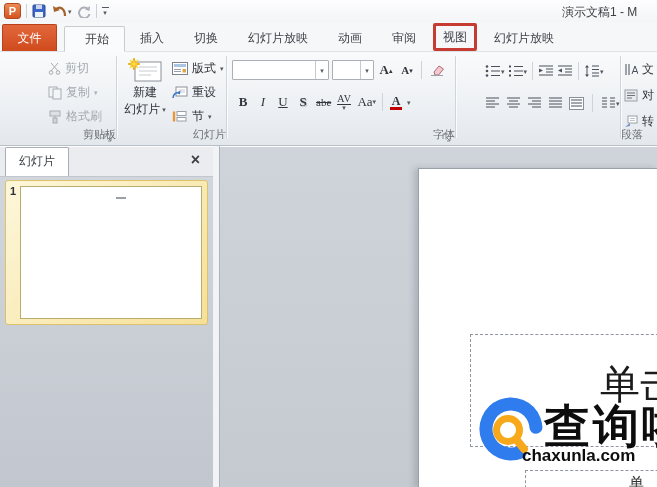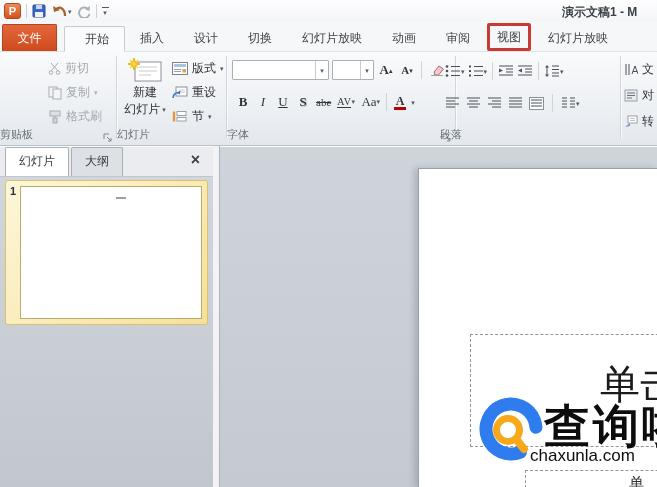--- a/index.html
+++ b/index.html
@@ -13,39 +13,39 @@
   .qat { position:absolute; left:4px; top:2px; display:flex; align-items:center; gap:5px; height:18px; }
   .picon { width:17px; height:16px; border:1px solid #b04a1d; border-radius:3px;
     background:linear-gradient(#ec8a55,#d4541f); color:#fff; font-weight:bold; font-size:11px;
     display:flex; align-items:center; justify-content:center; }
   .qsep { width:1px; height:14px; background:#ccd0d5; }
   .qbtn { display:flex; align-items:center; gap:1px; }
   .dd { font-size:7px; color:#55595f; line-height:1; }
   .dd.dis { color:#aab0b7; }
   .qmenu { display:flex; flex-direction:column; align-items:center; }
   .qmenu .bar { width:7px; height:1px; background:#55595f; margin-bottom:1px; }
-  .win-title { position:absolute; left:562px; top:4px; font-size:12px; color:#3b4045; white-space:nowrap;font-weight:bold; }
+  .win-title { position:absolute; left:562px; top:4px; font-size:12px; color:#3b4045; white-space:nowrap; }
 
   
   .tabrow { position:absolute; left:0; top:22px; width:657px; height:30px;
     background:#f6f7f9; border-bottom:1px solid #dfe3e8; display:flex; align-items:flex-end; }
   .filetab { width:55px; height:27px; margin-left:2px; margin-right:7px;
     background:linear-gradient(#e2683c,#cf4a1d); border:1px solid #b8431a; border-bottom:none;
     border-radius:2px 2px 0 0; color:#fff; font-size:12px; display:flex; align-items:center; justify-content:center; }
   .tab { height:26px; padding:0 15px; font-size:12px; color:#3f4349;
     display:flex; align-items:center; white-space:nowrap; }
   .tab.active { background:#fafbfc; border:1px solid #c6ccd2; border-bottom:1px solid #fafbfc;
     border-radius:2px 2px 0 0; margin-bottom:-1px;padding-left:20px; }
   .tab.hl { border:3px solid #c63b32; border-radius:2px; padding:2px 7px; height:28px; margin:0 2px; }
 
   
   .ribbon { position:absolute; left:0; top:52px; width:657px; height:94px;
     background:linear-gradient(#f9fafb,#eef1f4 55%,#e3e8ed); border-bottom:1px solid #b9bfc6; }
   .sep-v { position:absolute; top:4px; height:82px; width:1px; background:#d0d5db; box-shadow:1px 0 0 #fbfcfd; }
-  .grp-label { position:absolute; bottom:3px; width:100%; text-align:left; font-size:11px; color:#6a7076; }
+  .grp-label { position:absolute; bottom:3px; width:100%; text-align:right; font-size:11px; color:#6a7076; }
   .launcher { position:absolute; bottom:3px; right:4px; }
   .grp { position:absolute; top:0; height:93px; }
   .bigbtn { display:flex; flex-direction:column; align-items:center; font-size:12px; color:#30343a; }
   .smallbtn { display:flex; align-items:center; gap:4px; font-size:12px; color:#30343a; height:21px; padding:0 2px; white-space:nowrap; }
   .smallbtn.dis { color:#a3a9b0; }
   .combo { background:#fff; border:1px solid #abb0b6; height:20px; position:relative; border-radius:1px; }
   .combo .cbtn { position:absolute; right:0; top:0; width:13px; height:100%; border-left:1px solid #c6cbd1;
     display:flex; align-items:center; justify-content:center; }
   .chip { min-width:18px; height:20px; display:flex; align-items:center; justify-content:center;
     font-family:"Liberation Serif","DejaVu Serif",serif; font-size:13px; color:#33373d; padding:0 2px; }
@@ -83,21 +83,21 @@
   .title-text { position:absolute; left:129px; top:22px; font-family:"Liberation Serif","DejaVu Serif",serif;
     font-size:40px; color:#1b1b1b; white-space:nowrap; }
   .sub-text { position:absolute; left:103px; top:3px; font-family:"Liberation Serif","DejaVu Serif",serif;
     font-size:15px; color:#333; white-space:nowrap; }
 
   
   .wm { position:absolute; left:478px; top:394px; width:260px; height:90px; z-index:5; }
   .wm-logo { position:absolute; left:0; top:3px; }
   .wm-brand { position:absolute; left:66px; top:2px; font-family:"Liberation Serif","DejaVu Serif",serif;
     font-weight:bold; font-size:46px; color:#0d0d0d; letter-spacing:3px; white-space:nowrap; }
-  .wm-domain { position:absolute; left:52px; top:52px; font-size:17px; font-weight:400; color:#0d0d0d; white-space:nowrap; }
+  .wm-domain { position:absolute; left:44px; top:52px; font-size:17px; font-weight:700; color:#0d0d0d; white-space:nowrap; }
 
   svg { display:block; }
   .icon-sm { flex:0 0 auto; }
 </style>
 </head>
 <body>
 
 <div id="root">
 
   <div class="titlebar">
@@ -130,21 +130,20 @@
         <span class="dd">▾</span>
       </div>
     </div>
     <div class="win-title">演示文稿1 - M</div>
   </div>
 
   <div class="tabrow">
     <div class="filetab">文件</div>
     <div class="tab active">开始</div>
     <div class="tab">插入</div>
-    <div class="tab">设计</div>
     <div class="tab">切换</div>
     <div class="tab">幻灯片放映</div>
     <div class="tab">动画</div>
     <div class="tab">审阅</div>
     <div class="tab hl">视图</div>
     <div class="tab">幻灯片放映</div>
   </div>
 
   <div class="ribbon">
 
@@ -256,21 +255,21 @@
               <path d="M2 12.5h12" stroke="#9aa0a8"></path>
             </svg>
         </div>
       </div>
       <div class="row" style="position:absolute;left:7px;top:40px;gap:2px;">
         <div class="chip" style="font-weight:bold;">B</div>
         <div class="chip" style="font-style:italic;">I</div>
         <div class="chip" style="text-decoration:underline;">U</div>
         <div class="chip" style="font-weight:bold;text-shadow:1px 1px 1px #b3b8be;">S</div>
         <div class="chip" style="font-size:11px;text-decoration:line-through;">abe</div>
-        <div class="chip" style="font-size:10px;letter-spacing:0.5px;">
+        <div class="chip" style="font-size:10px;letter-spacing:0.5px;flex-direction:column;">
           <span style="border-bottom:1px solid #33373d;">AV</span>
           <span class="dd">▾</span>
         </div>
         <div class="chip">
           <span>Aa</span>
           <span class="dd">▾</span>
         </div>
         <div class="fsep"></div>
         <div class="chip" style="font-weight:bold;flex-direction:column;line-height:1;">
           <span style="font-size:12px;">A</span>
@@ -281,21 +280,21 @@
       <div class="grp-label">字体</div>
       <div class="launcher">
         <svg width="9" height="9" fill="none" stroke="#82888f">
             <path d="M1 1h5M1 1v5"></path>
             <path d="M4 4l4 4M8 8V5M8 8H5"></path>
           </svg>
       </div>
     </div>
     <div class="sep-v" style="left:455px;"></div>
 
-    <div class="grp" style="left:440px;width:163px;">
+    <div class="grp" style="left:480px;width:163px;">
       <div class="row" style="position:absolute;left:5px;top:10px;gap:3px;">
         <div class="row">
           <svg width="16" height="12">
               <circle cx="2" cy="1.5" r="1.3" fill="#49505a"></circle>
               <circle cx="2" cy="6" r="1.3" fill="#49505a"></circle>
               <circle cx="2" cy="10.5" r="1.3" fill="#49505a"></circle>
               <path d="M6 1.5h9M6 6h9M6 10.5h9" stroke="#49505a"></path>
             </svg>
           <span class="dd">▾</span>
         </div>
@@ -378,21 +377,20 @@
             <path d="M1 12 L6 8 l0 3 z" fill="#7a93c9"></path>
           </svg>
         <span>转</span>
       </div>
     </div>
   </div>
 
   <div class="left-panel">
     <div class="ptab-strip">
       <div class="ptab active">幻灯片</div>
-      <div class="ptab">大纲</div>
       <div class="pclose">×</div>
     </div>
     <div class="thumb-sel">
       <div class="thumb-num">1</div>
       <div class="thumb-page">
         <div class="thumb-mark"></div>
       </div>
     </div>
   </div>
 

